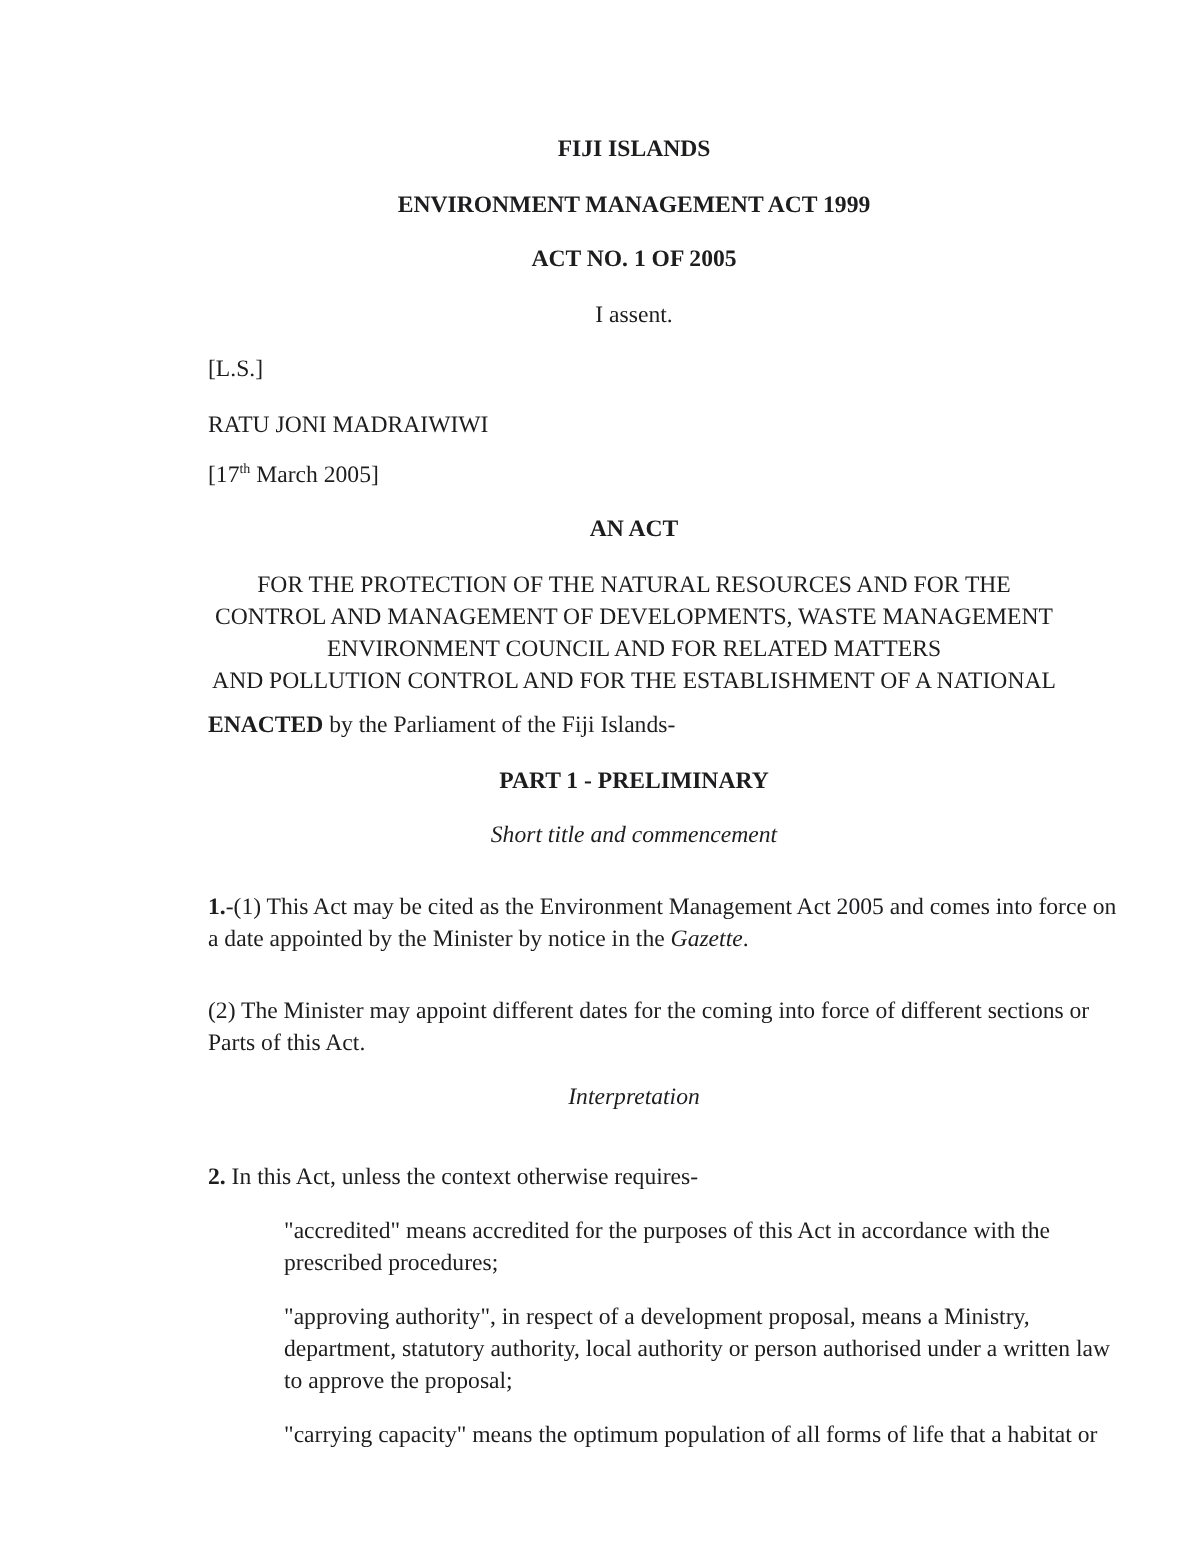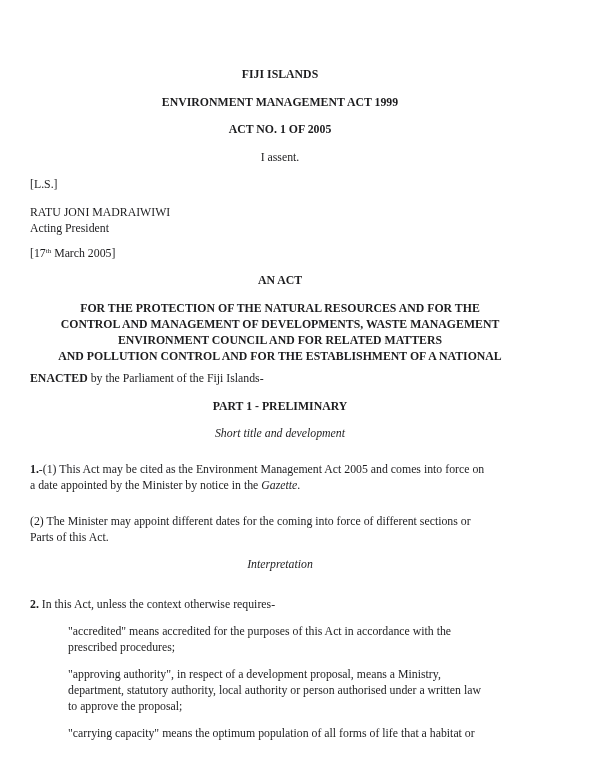--- a/index.html
+++ b/index.html
@@ -1,36 +1,36 @@
 <!DOCTYPE html>
 <html><head>
 <meta charset="utf-8">
 <style>
   html, body { margin: 0; padding: 0; background: #ffffff; }
   .page {
     position: relative;
     box-sizing: border-box;
     width: 600px;
     height: 764px;
-    padding: 66px 70px 0 30px;
+    padding: 66px 70px 0 104px;
     background: #ffffff;
     color: #1d1d1f;
     font-family: "Liberation Serif", "DejaVu Serif", serif;
     font-size: 11.8px;
     line-height: 16px;
     overflow: hidden;
   }
   .blk { margin: 0 0 11.5px 0; }
   .c { text-align: center; }
   .r { text-align: left; }
   .bold { font-weight: bold; }
   .it { font-style: italic; }
   .line { white-space: nowrap; }
   .president-block { margin-bottom: 9px; }
-  .long-title { font-weight: bold; text-align: center; margin-bottom: 6.5px; }
+  .long-title { font-weight: normal; text-align: center; margin-bottom: 6.5px; }
   .para { margin-bottom: 11px; margin-top: 20px; }
   .def { margin-left: 38px; margin-bottom: 11px; }
   .def:last-child { margin-bottom: 0; }
   sup.ord {
     font-size: 7px;
     line-height: 0;
     vertical-align: 4.5px;
   }
 </style>
 </head>
@@ -43,21 +43,20 @@
   <div class="blk c bold">ENVIRONMENT MANAGEMENT ACT 1999</div>
 
   <div class="blk c bold">ACT NO. 1 OF 2005</div>
 
   <div class="blk c">I assent.</div>
 
   <div class="blk">[L.S.]</div>
 
   <div class="blk r president-block">
     <div class="line">RATU JONI MADRAIWIWI</div>
-    <div class="line">Acting President</div>
   </div>
 
   <div class="blk r">
     <span>[17</span><sup class="ord">th</sup><span> March 2005]</span>
   </div>
 
   <div class="blk c bold">AN ACT</div>
 
   <div class="blk long-title">
     <div class="line c">FOR THE PROTECTION OF THE NATURAL RESOURCES AND FOR THE</div>
@@ -65,21 +64,21 @@
     <div class="line c">ENVIRONMENT COUNCIL AND FOR RELATED MATTERS</div>
     <div class="line c">AND POLLUTION CONTROL AND FOR THE ESTABLISHMENT OF A NATIONAL</div>
   </div>
 
   <div class="blk">
     <span class="bold">ENACTED</span><span> by the Parliament of the Fiji Islands-</span>
   </div>
 
   <div class="blk c bold">PART 1 - PRELIMINARY</div>
 
-  <div class="blk c it">Short title and development</div>
+  <div class="blk c it">Short title and commencement</div>
 
   <div class="para">
     <div class="line">
       <span class="bold">1.</span><span>-(1) This Act may be cited as the Environment Management Act 2005 and comes into force on</span>
     </div>
     <div class="line">
       <span>a date appointed by the Minister by notice in the </span><i>Gazette</i><span>.</span>
     </div>
   </div>
 

